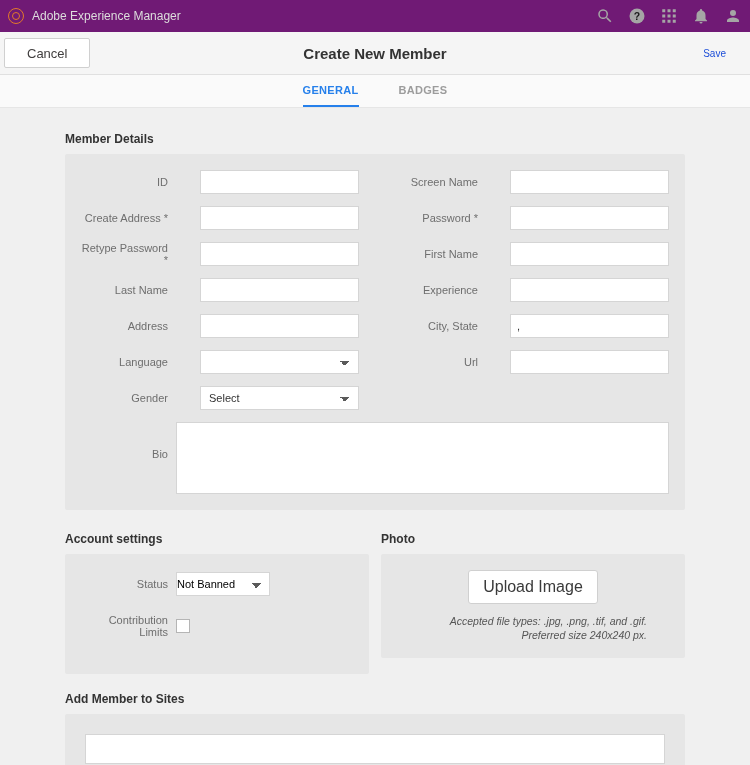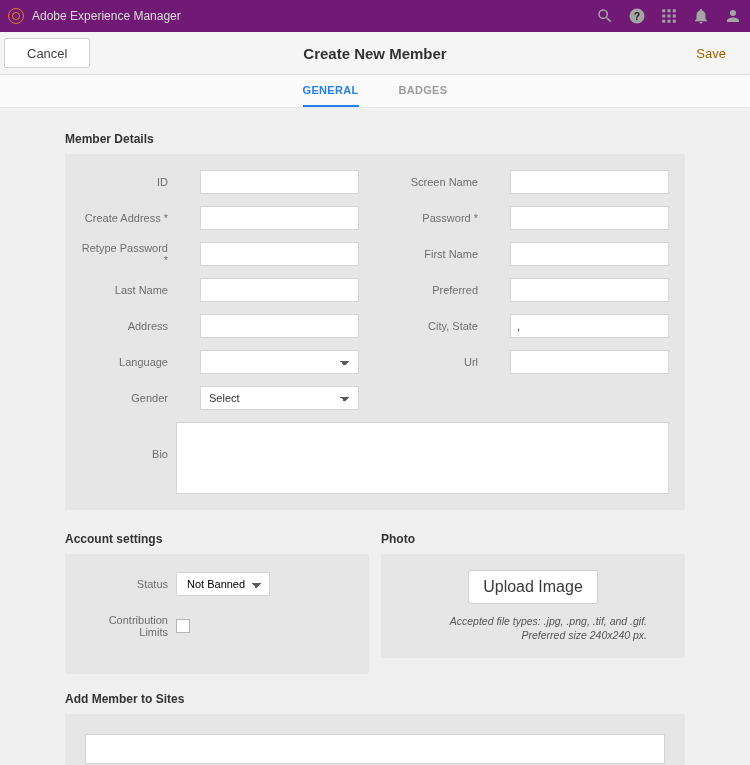--- a/index.html
+++ b/index.html
@@ -7,21 +7,21 @@
 .topbar { background: #701a75; height: 32px; display: flex; align-items: center; color: #fff; padding: 0 8px; }
 .topbar-left { display: flex; align-items: center; gap: 8px; }
 .logo-circle { width: 16px; height: 16px; border: 1.5px solid #e2792a; border-radius: 50%; position: relative; }
 .logo-circle::after { content: ""; position: absolute; inset: 3px; border: 1.5px solid #e2792a; border-radius: 50%; }
 .brand { font-size: 12px; color: #ddd; }
 .topbar-right { margin-left: auto; display: flex; align-items: center; gap: 14px; }
 .t-icon { width: 18px; height: 18px; display: flex; align-items: center; justify-content: center; color: #a9a9a9; cursor: pointer; }
 .t-icon svg { width: 18px; height: 18px; fill: #a5a5a5; }
 .headerbar { background: #f5f5f5; height: 43px; display: flex; align-items: center; border-bottom: 1px solid #e0e0e0; position: relative; }
 .btn-cancel { margin-left: 4px; background: #fff; border: 1px solid #d0d0d0; height: 30px; padding: 0 22px; color: #403e3e; font-size: 13px; border-radius: 2px; cursor: pointer; }
-.btn-save { margin-right: 2px; color: #a16207; background: transparent; border: none; height: 30px; padding: 0 22px; font-size: 13px; cursor: pointer; }
+.btn-save { margin-right: 2px; color: #1d4ed8; background: transparent; border: none; height: 30px; padding: 0 22px; font-size: 10px; cursor: pointer; }
 .page-title { position: absolute; left: 50%; transform: translateX(-50%); font-weight: bold; font-size: 15px; color: #333; }
 .spacer { flex: 1; }
 .tabs { display: flex; justify-content: center; gap: 40px; background: #fafafa; border-bottom: 1px solid #e6e6e6; height: 33px; align-items: flex-end; }
 .tab { font-size: 11px; font-weight: 600; letter-spacing: 0.3px; color: #9c9c9c; cursor: pointer; height: 100%; display: flex; align-items: center; border-bottom: 2px solid transparent; }
 .tab.active { color: #2680eb; border-bottom-color: #2680eb; }
 .content { max-width: 740px; margin: 0 auto; padding: 20px 60px 40px 60px; }
 .sec-title { font-weight: bold; font-size: 12px; color: #333; margin: 4px 0 8px 0; }
 .panel { background: #e6e6e6; padding: 16px 16px; border-radius: 2px; }
 .details-grid { display: flex; gap: 32px; }
 .col { flex: 1; display: flex; flex-direction: column; gap: 12px; }
@@ -30,21 +30,21 @@
 .field input, .field select { flex: 1; height: 24px; border: 1px solid #d5d5d5; background: #fff; padding: 0 6px; font-size: 11px; color: #333; width: 100%; }
 .field select { appearance: none; background-image: linear-gradient(45deg, transparent 50%, #5a5a5a 50%), linear-gradient(-45deg, transparent 50%, #5a5a5a 50%); background-position: calc(100% - 13px) 10px, calc(100% - 8px) 10px; background-size: 5px 5px; background-repeat: no-repeat; padding-left: 8px; }
 .full-row { display: flex; margin-top: 12px; }
 .full-row label { width: 95px; text-align: right; padding-right: 8px; font-size: 11px; color: #6e6e6e; margin-top: 26px; }
 .full-row textarea { flex: 1; height: 72px; border: 1px solid #d5d5d5; background: #fff; padding: 4px 6px; font-size: 11px; resize: none; }
 .two-panels { display: flex; gap: 12px; margin-top: 6px; }
 .half { flex: 1; }
 .acct-panel { background: #e6e6e6; padding: 18px 16px; border-radius: 2px; min-height: 100px; }
 .acct-field { display: flex; align-items: center; margin-bottom: 18px; }
 .acct-field label { width: 95px; text-align: right; padding-right: 8px; font-size: 11px; color: #6e6e6e; }
-.acct-field select { width: 94px; height: 24px; border: 1px solid #d5d5d5; background: #fff; font-size: 11px; appearance: none; background-image: linear-gradient(45deg, transparent 50%, #5a5a5a 50%), linear-gradient(-45deg, transparent 50%, #5a5a5a 50%); background-position: calc(100% - 13px) 10px, calc(100% - 8px) 10px; background-size: 5px 5px; background-repeat: no-repeat; padding-left: 10px; }
+.acct-field select { width: 94px; height: 24px; border: 1px solid #d5d5d5; background: #fff; font-size: 11px; appearance: none; background-image: linear-gradient(45deg, transparent 50%, #5a5a5a 50%), linear-gradient(-45deg, transparent 50%, #5a5a5a 50%); background-position: calc(100% - 13px) 10px, calc(100% - 8px) 10px; background-size: 5px 5px; background-repeat: no-repeat; padding-left: 0; }
 .acct-field .chk { width: 14px; height: 14px; border: 1px solid #b5b5b5; background: #fff; }
 .photo-panel { background: #e6e6e6; padding: 16px 14px; border-radius: 2px; min-height: 100px; display: flex; flex-direction: column; align-items: center; }
 .upload-btn { background: #fff; border: 1px solid #d0d0d0; border-radius: 3px; padding: 7px 14px; font-size: 16px; color: #3a3a3a; cursor: pointer; font-weight: 500; }
 .hint { font-style: italic; font-size: 10.5px; color: #555; margin-top: 10px; line-height: 1.35; align-self: center; text-align: right; width: 100%; padding: 0 24px 0 24px; }
 .sites-panel { background: #e6e6e6; padding: 20px; border-radius: 2px; }
 .sites-panel input { width: 100%; height: 30px; border: 1px solid #d5d5d5; background: #fff; padding: 0 8px; }
 .scroll-wrap { max-width: 750px; height: 765px; overflow-y: scroll; background: #f0f0f0; }
 </style>
 </head>
 <body>
@@ -147,21 +147,21 @@
             </div>
         <div class="field">
               <label>Password *</label>
               <input type="password" style="">
             </div>
         <div class="field">
               <label>First Name</label>
               <input type="text" style="">
             </div>
         <div class="field">
-              <label>Preferred</label>
+              <label>Experience</label>
               <input type="text" style="">
             </div>
         <div class="field">
               <label>City, State</label>
               <input type="text" value="," style="">
             </div>
         <div class="field">
               <label>Url</label>
               <input type="text" style="">
             </div>

